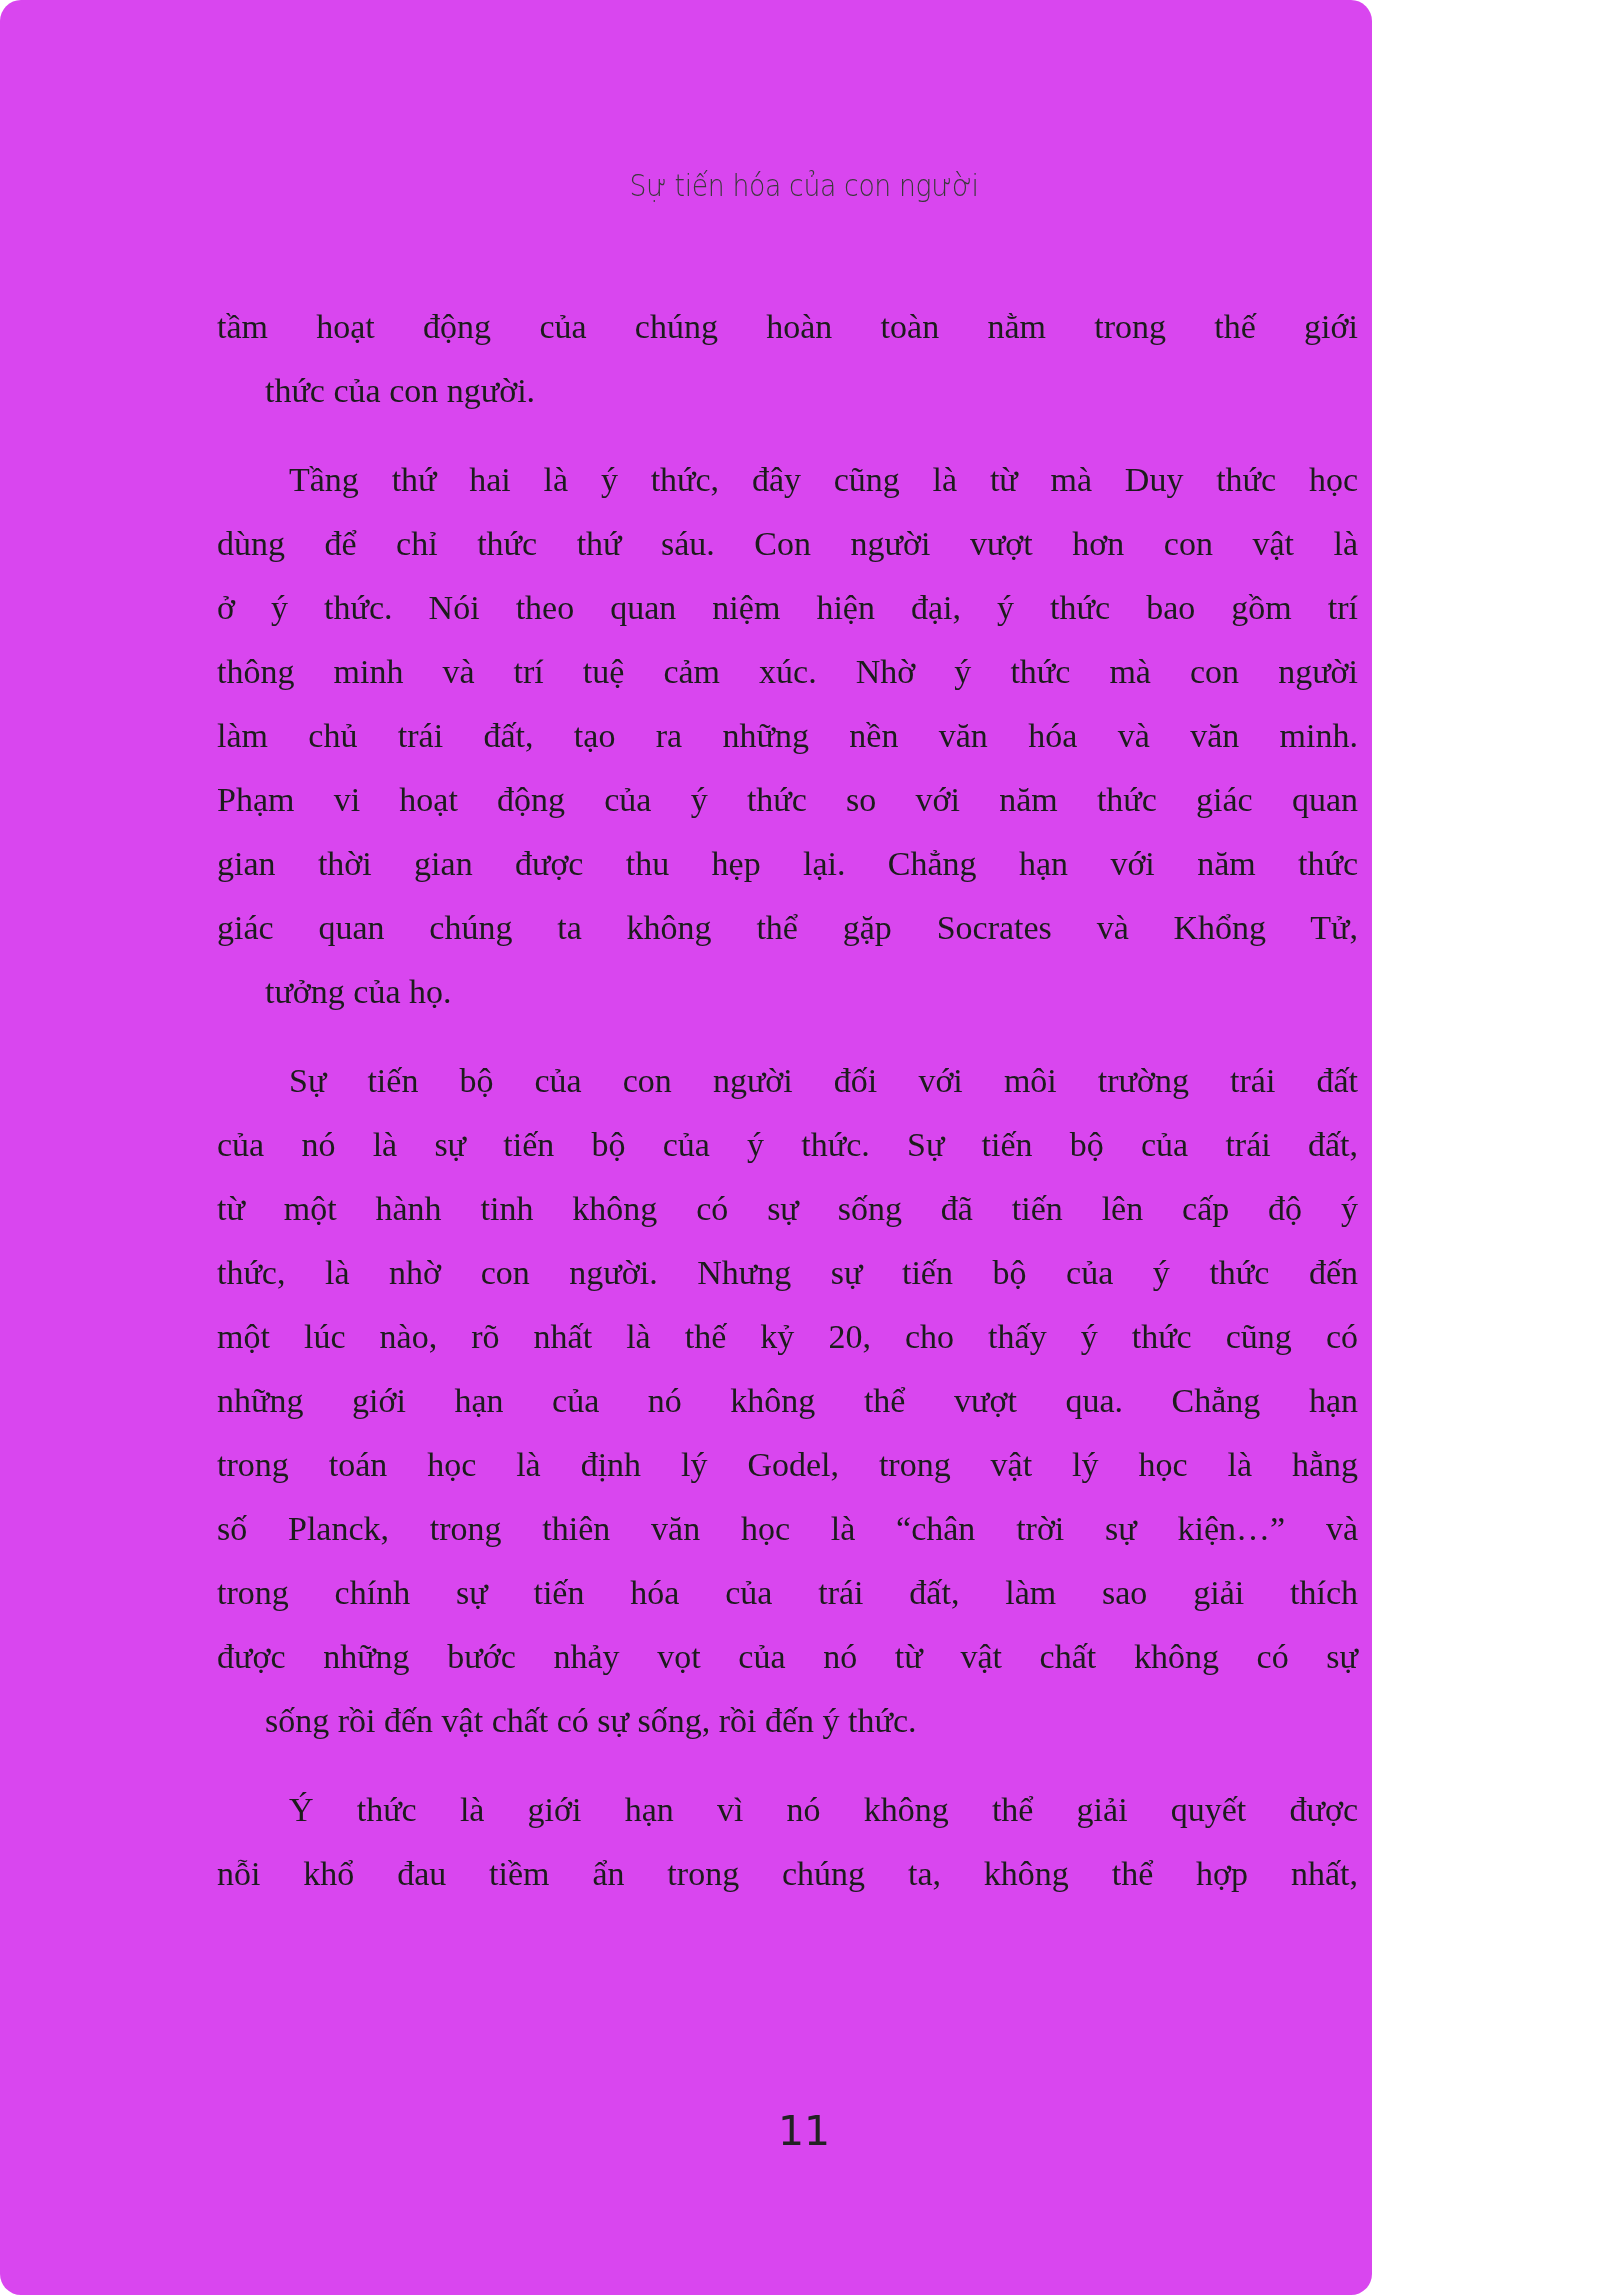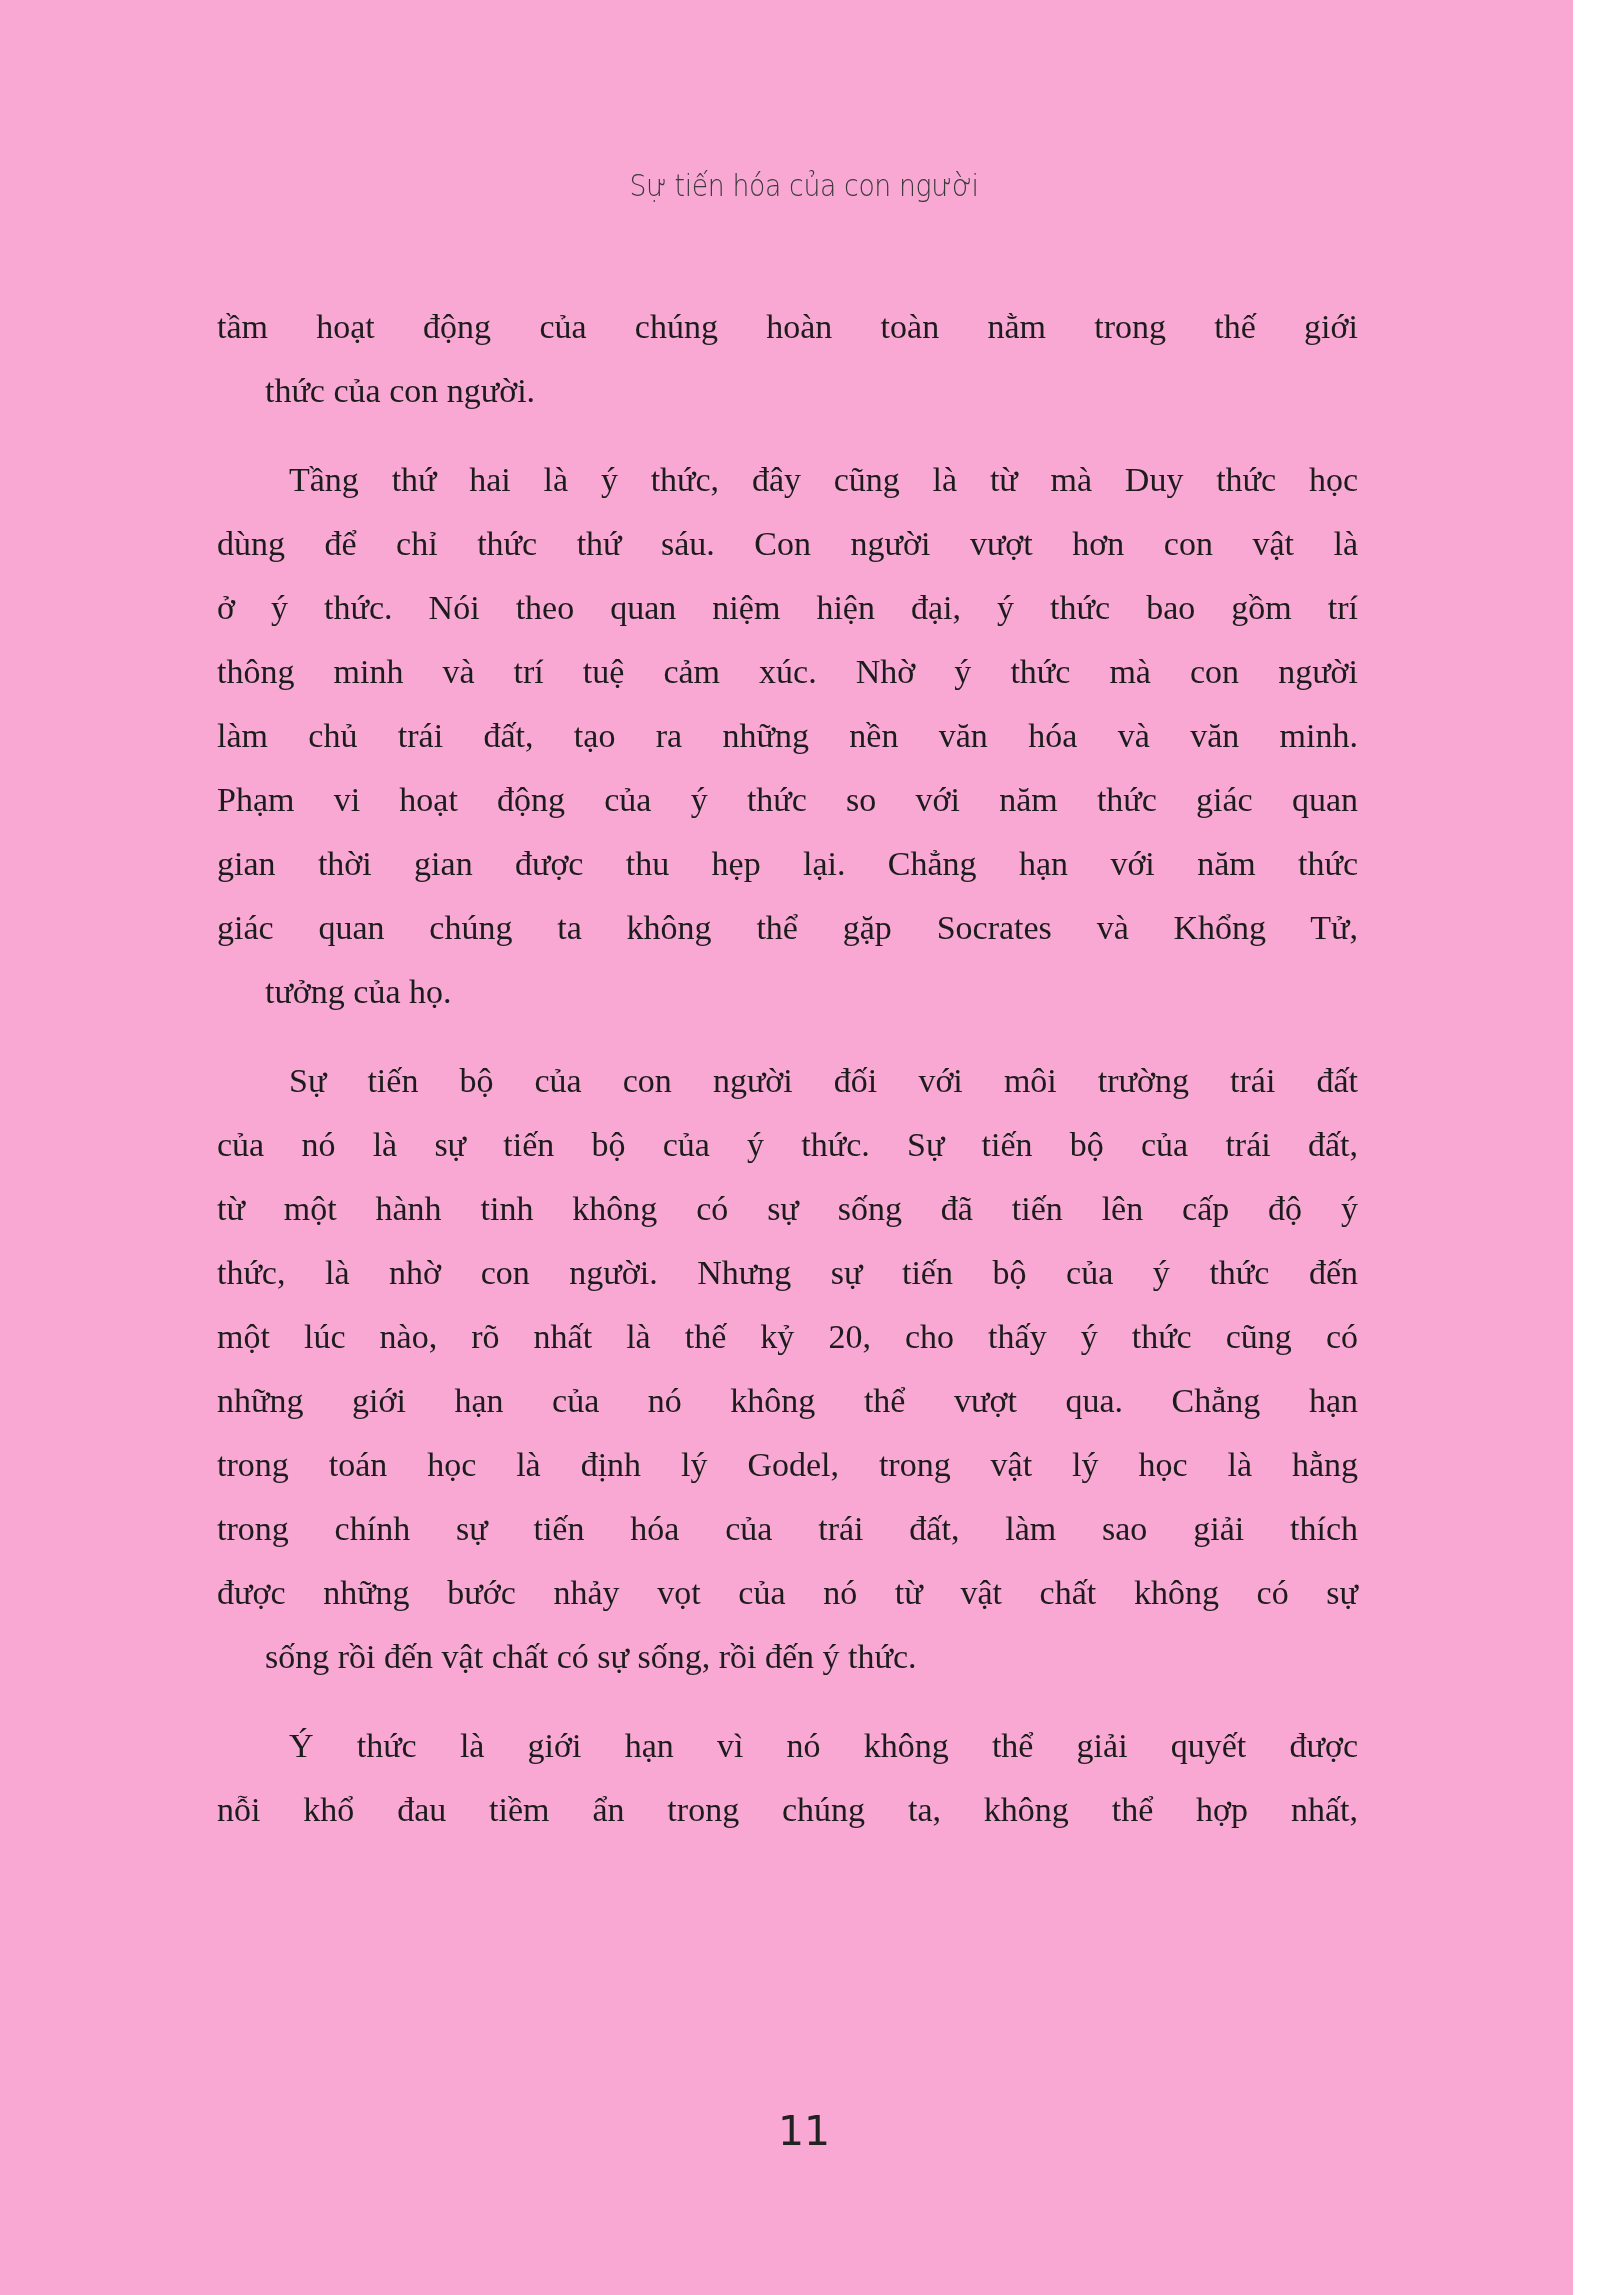--- a/index.html
+++ b/index.html
@@ -1,19 +1,19 @@
 <!DOCTYPE html>
 <html style="font-size:12.3px"><head>
   <meta charset="utf-8">
   <style>
     html, body { margin: 0; padding: 0; background: #ffffff; }
     body { width: 1608px; height: 2295px; position: relative; overflow: hidden; }
     .page {
-      position: absolute; left: 0; top: 0; width: 1573px; height: 2295px;
-      background: #f9a8d4; color: #1e1e1e;
+      position: absolute; left: 0; top: 0; width: 1372px; height: 2295px;
+      background: #d946ef; color: #1e1e1e; border-radius: 21px;
     }
     .running-head {
       position: absolute; top: 167px; left: 0; width: 1608px; text-align: center;
       font-family: "DejaVu Sans", sans-serif; font-weight: 300;
       font-size: 31px; letter-spacing: -0.4px; color: #3a3a3a;
       transform: scaleX(0.86); transform-origin: 804px 0;
     }
     .body-text {
       position: absolute; left: 217px; top: 295px; width: 1141px;
       font-family: "Liberation Serif", "DejaVu Serif", serif;
@@ -60,20 +60,21 @@
     </p>
 
     <p class="indent">
       <span class="line first">Sự tiến bộ của con người đối với môi trường trái đất</span>
       <span class="line">của nó là sự tiến bộ của ý thức. Sự tiến bộ của trái đất,</span>
       <span class="line">từ một hành tinh không có sự sống đã tiến lên cấp độ ý</span>
       <span class="line">thức, là nhờ con người. Nhưng sự tiến bộ của ý thức đến</span>
       <span class="line">một lúc nào, rõ nhất là thế kỷ 20, cho thấy ý thức cũng có</span>
       <span class="line">những giới hạn của nó không thể vượt qua. Chẳng hạn</span>
       <span class="line">trong toán học là định lý Godel, trong vật lý học là hằng</span>
+      <span class="line">số Planck, trong thiên văn học là “chân trời sự kiện…” và</span>
       <span class="line">trong chính sự tiến hóa của trái đất, làm sao giải thích</span>
       <span class="line">được những bước nhảy vọt của nó từ vật chất không có sự</span>
       <span class="line last">sống rồi đến vật chất có sự sống, rồi đến ý thức.</span>
     </p>
 
     <p class="indent">
       <span class="line first">Ý thức là giới hạn vì nó không thể giải quyết được</span>
       <span class="line">nỗi khổ đau tiềm ẩn trong chúng ta, không thể hợp nhất,</span>
     </p>
 

